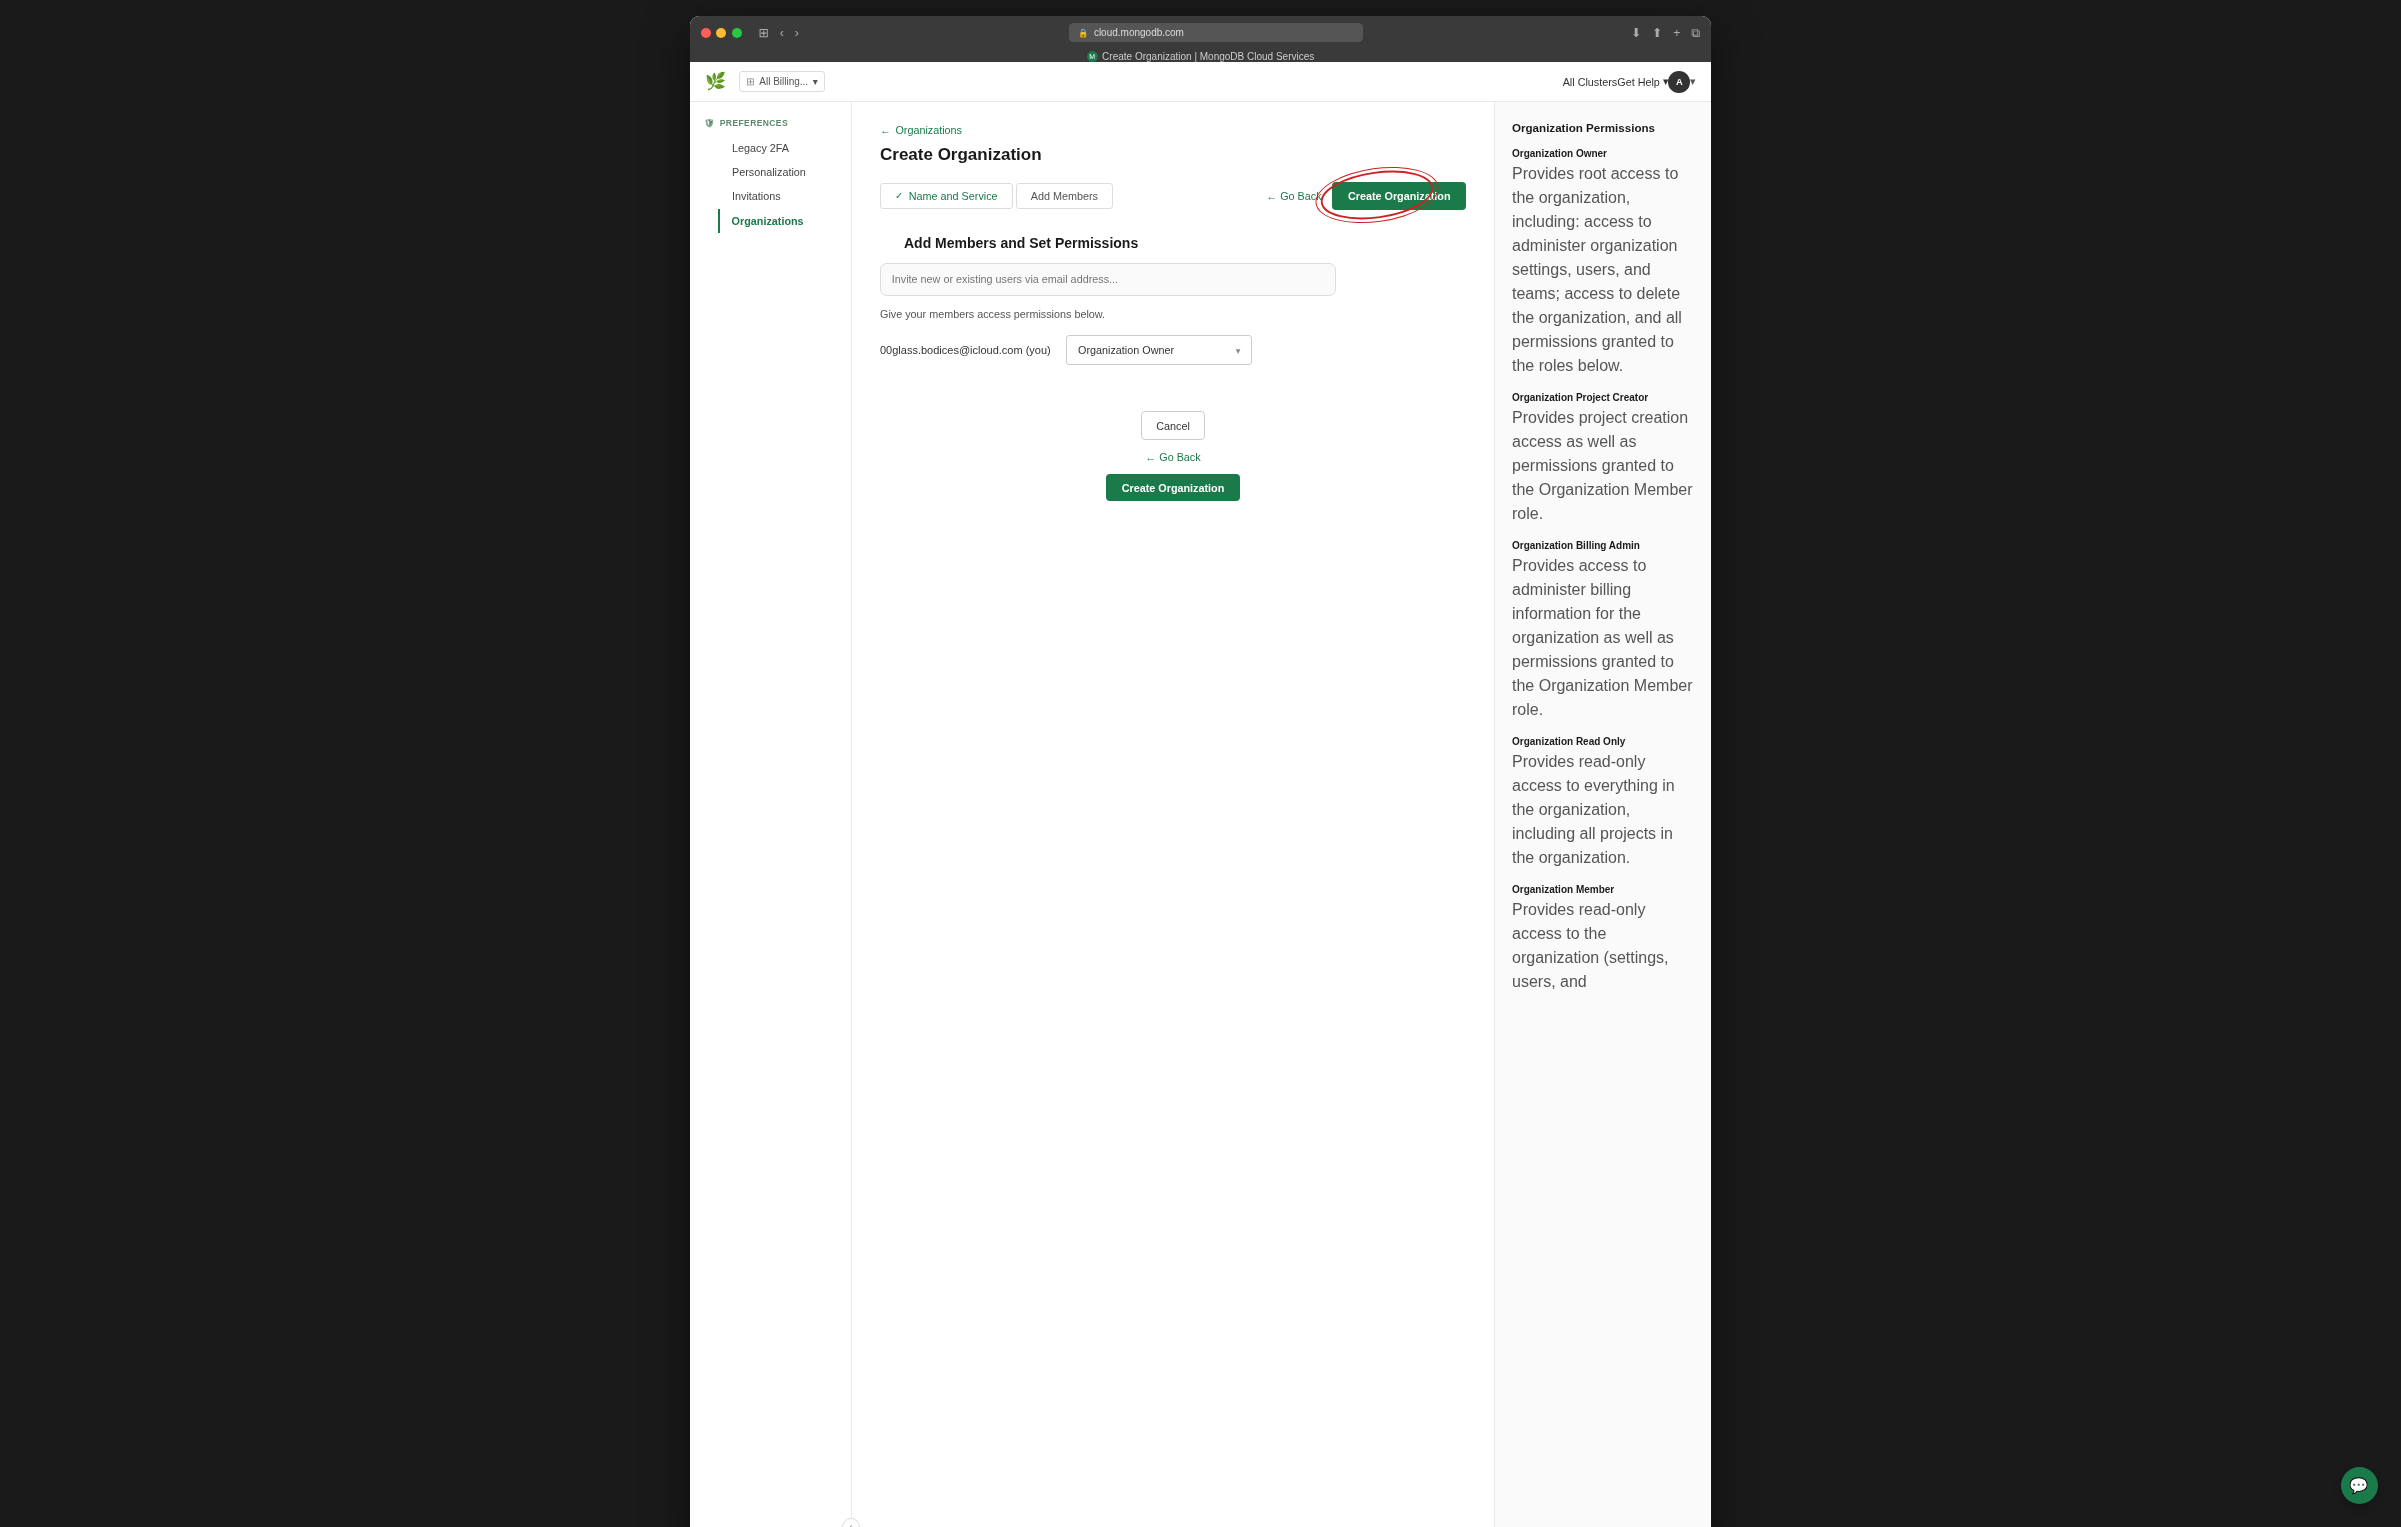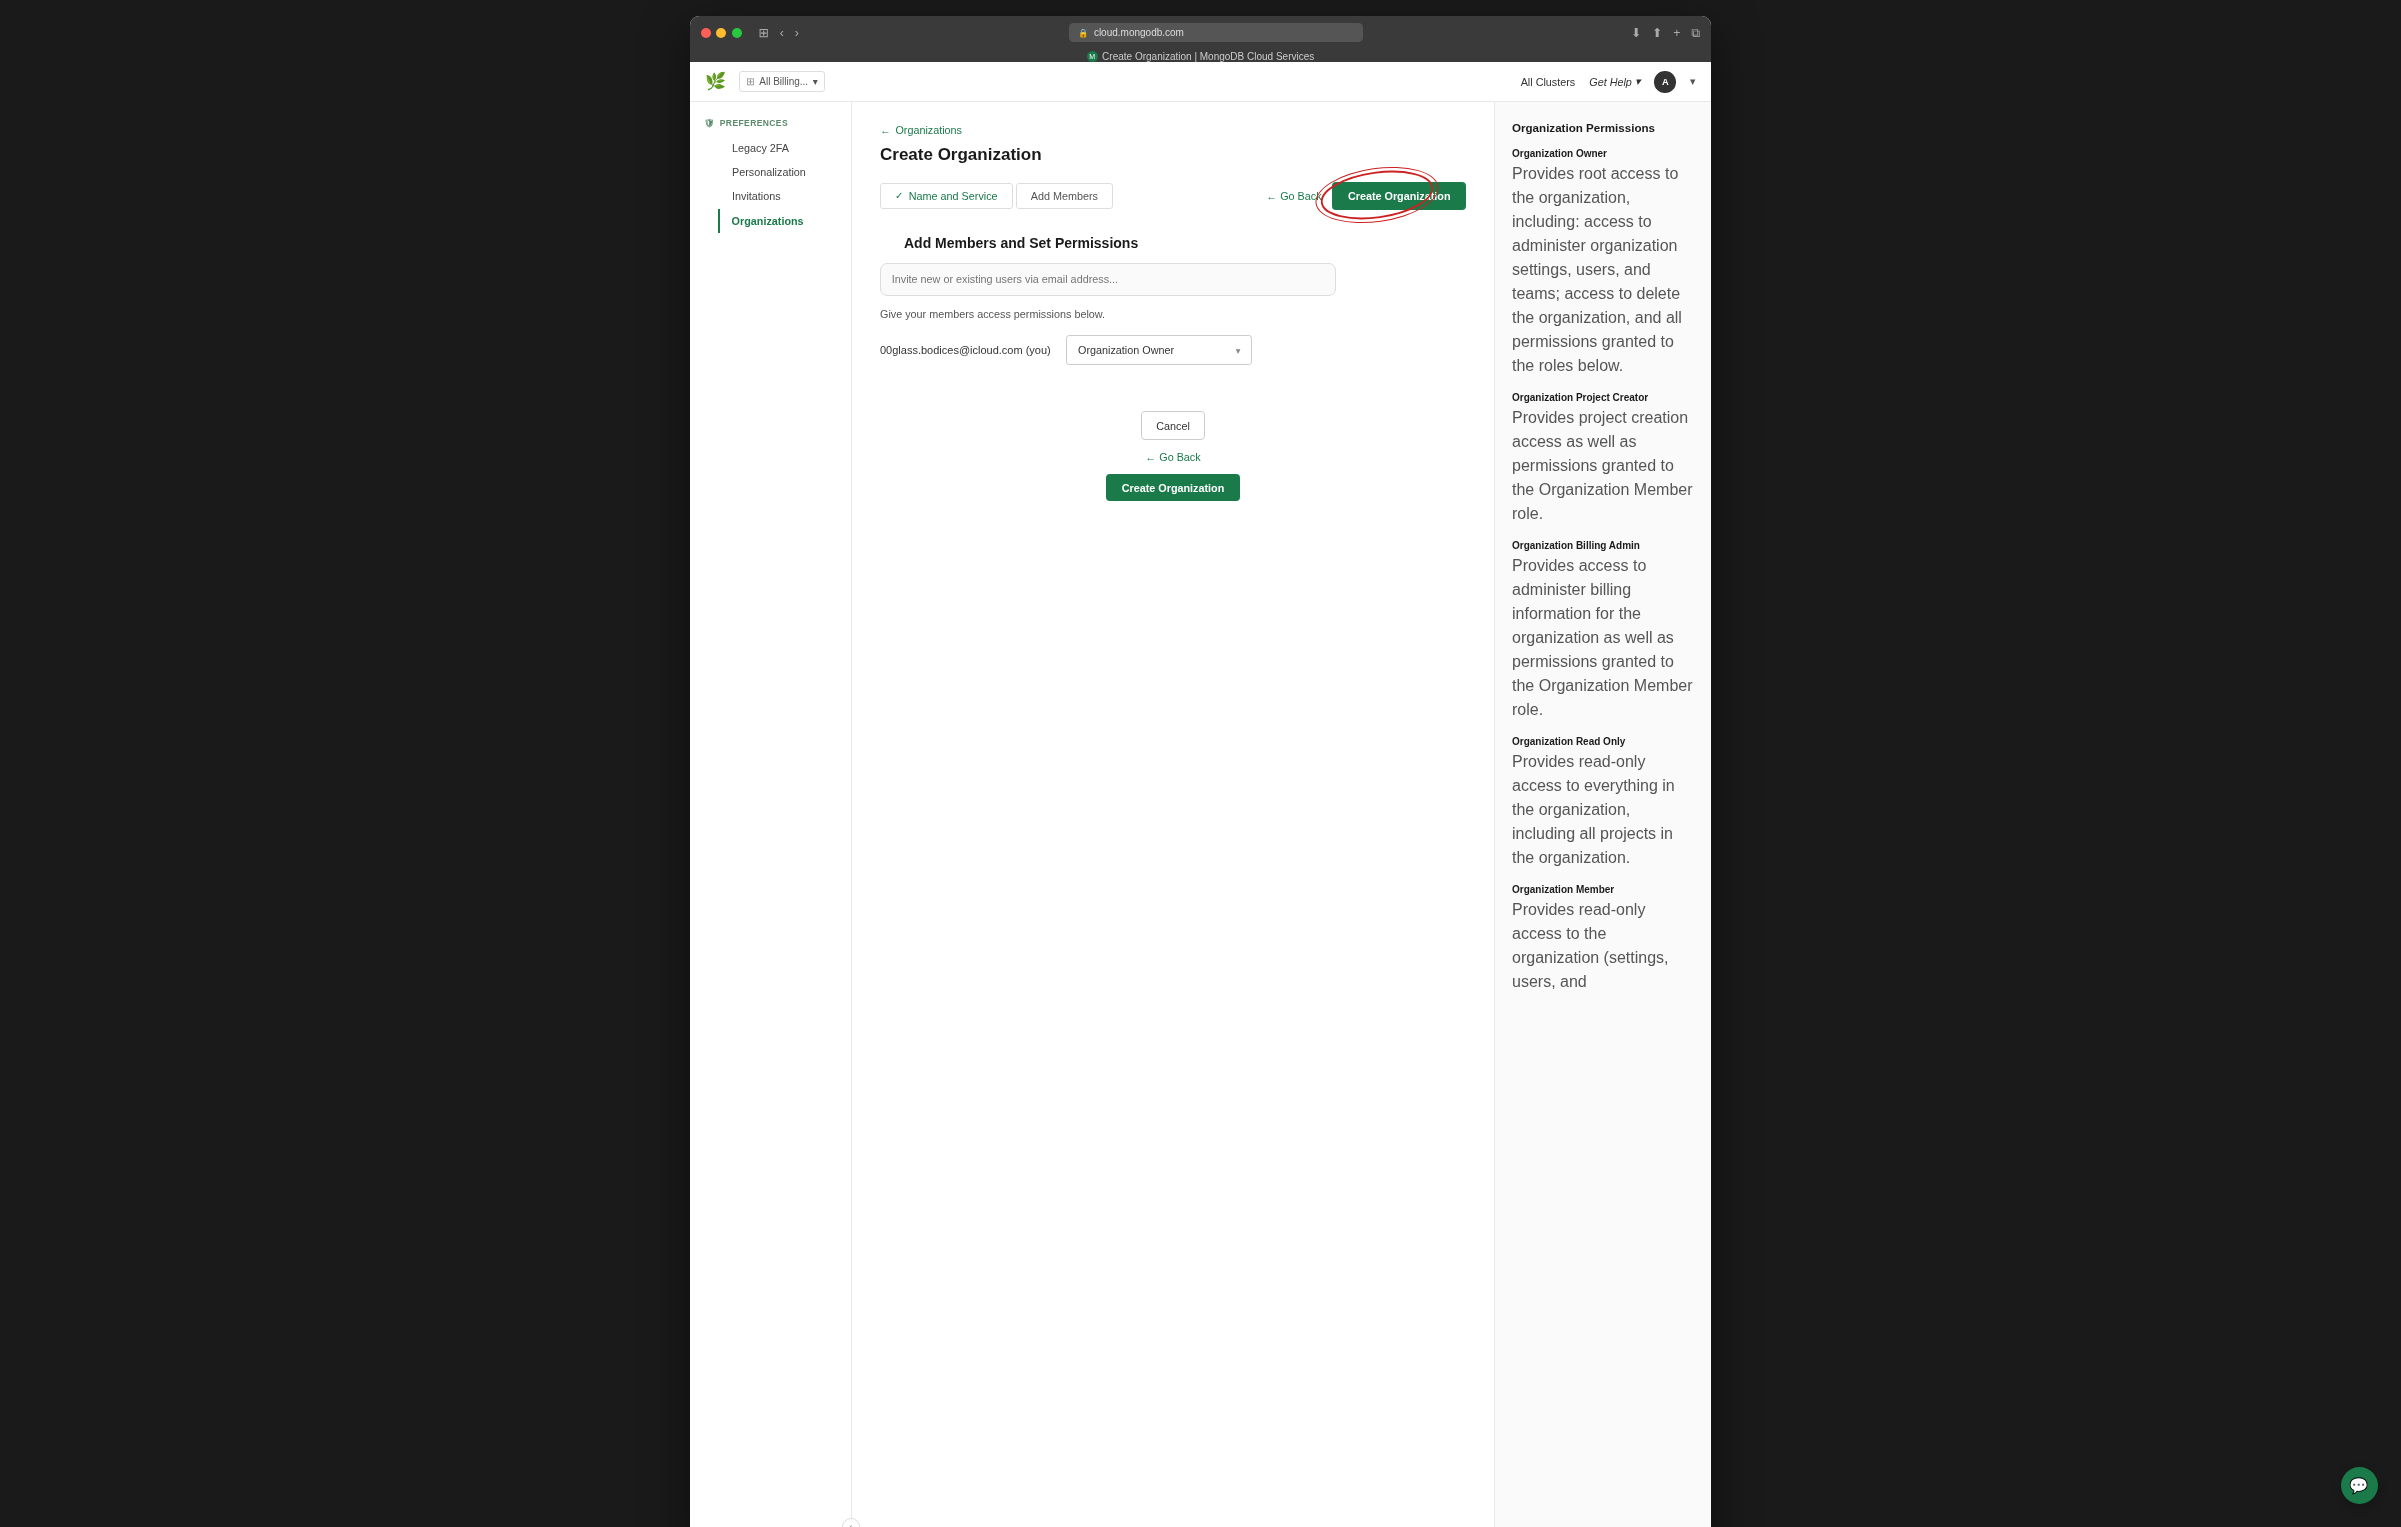--- a/index.html
+++ b/index.html
@@ -145,32 +145,30 @@
       padding: 3.9px 6.2px;
       border: 0.8px solid #ddd;
       border-radius: 3.1px;
       cursor: pointer;
     }
 
     .header-right {
       margin-left: auto;
       display: flex;
       align-items: center;
-      gap: 14px;
       font-size: 10.8px;
       color: #333;
     }
 
     .get-help {
       display: flex;
       align-items: center;
       gap: 3.1px;
       cursor: pointer;
       color: #333;
-      font-style: italic;
     }
 
     .avatar-circle {
       width: 21.7px;
       height: 21.7px;
       background: #333;
       border-radius: 50%;
       display: flex;
       align-items: center;
       justify-content: center;

